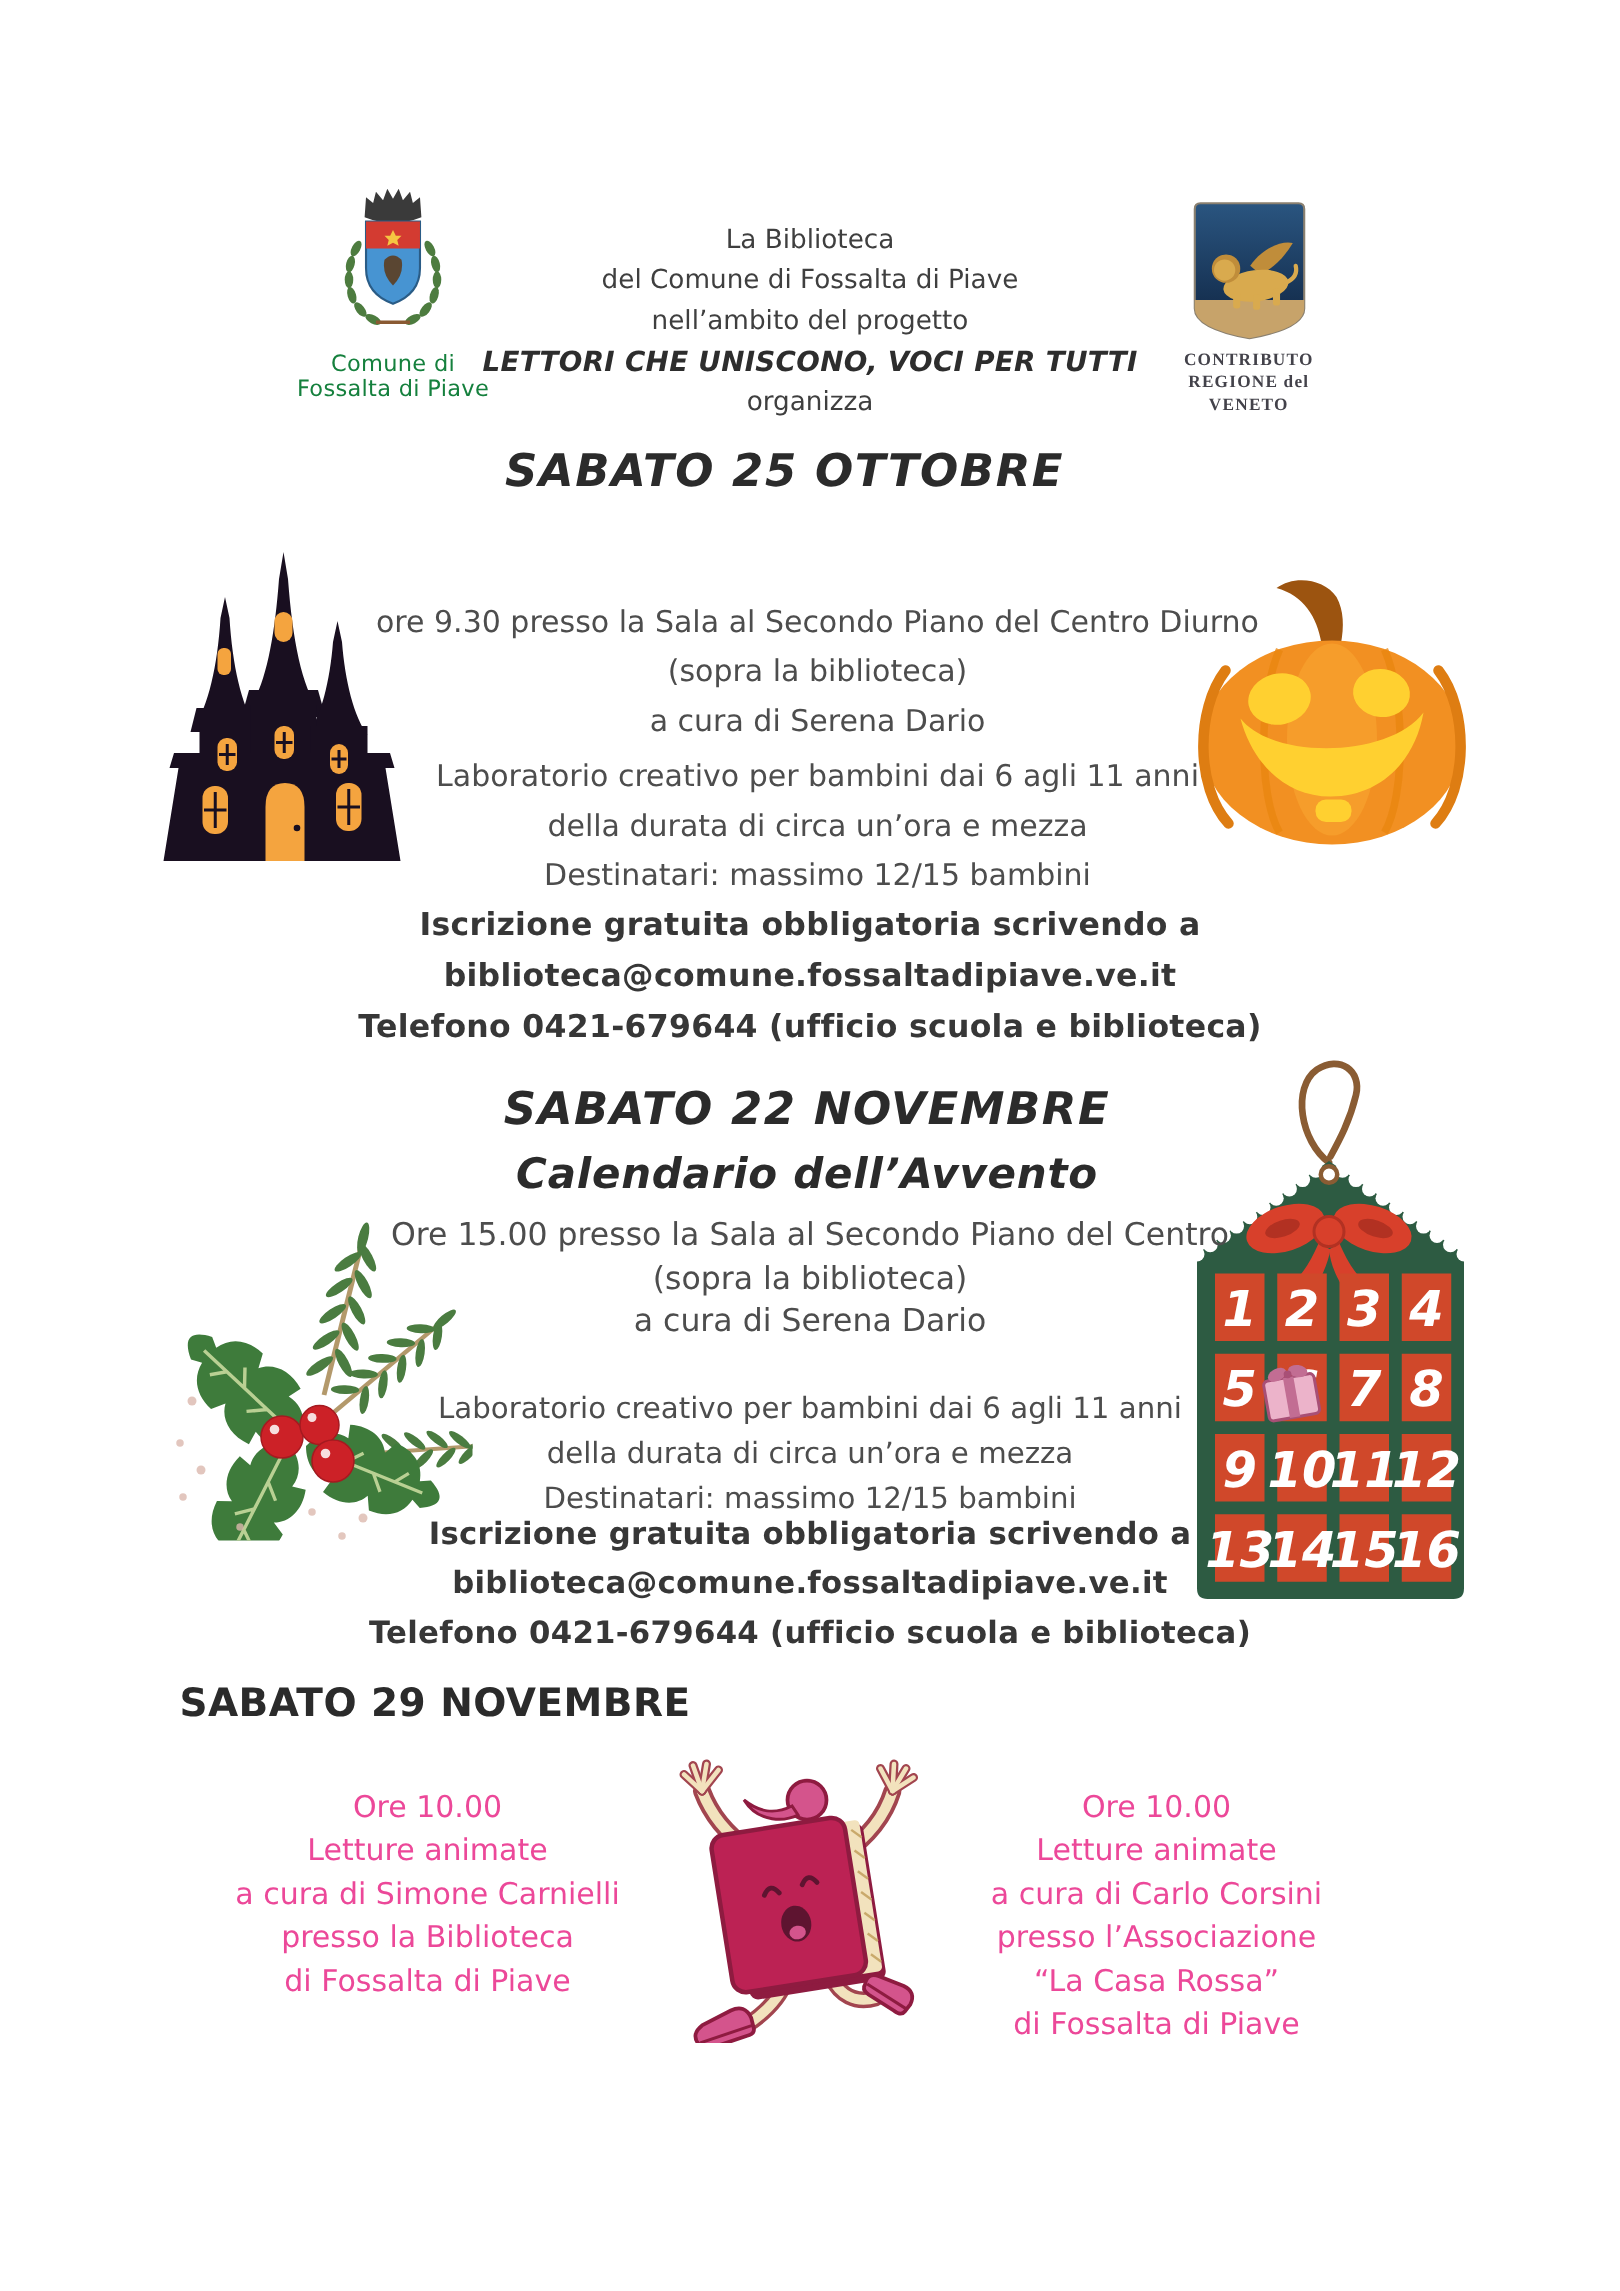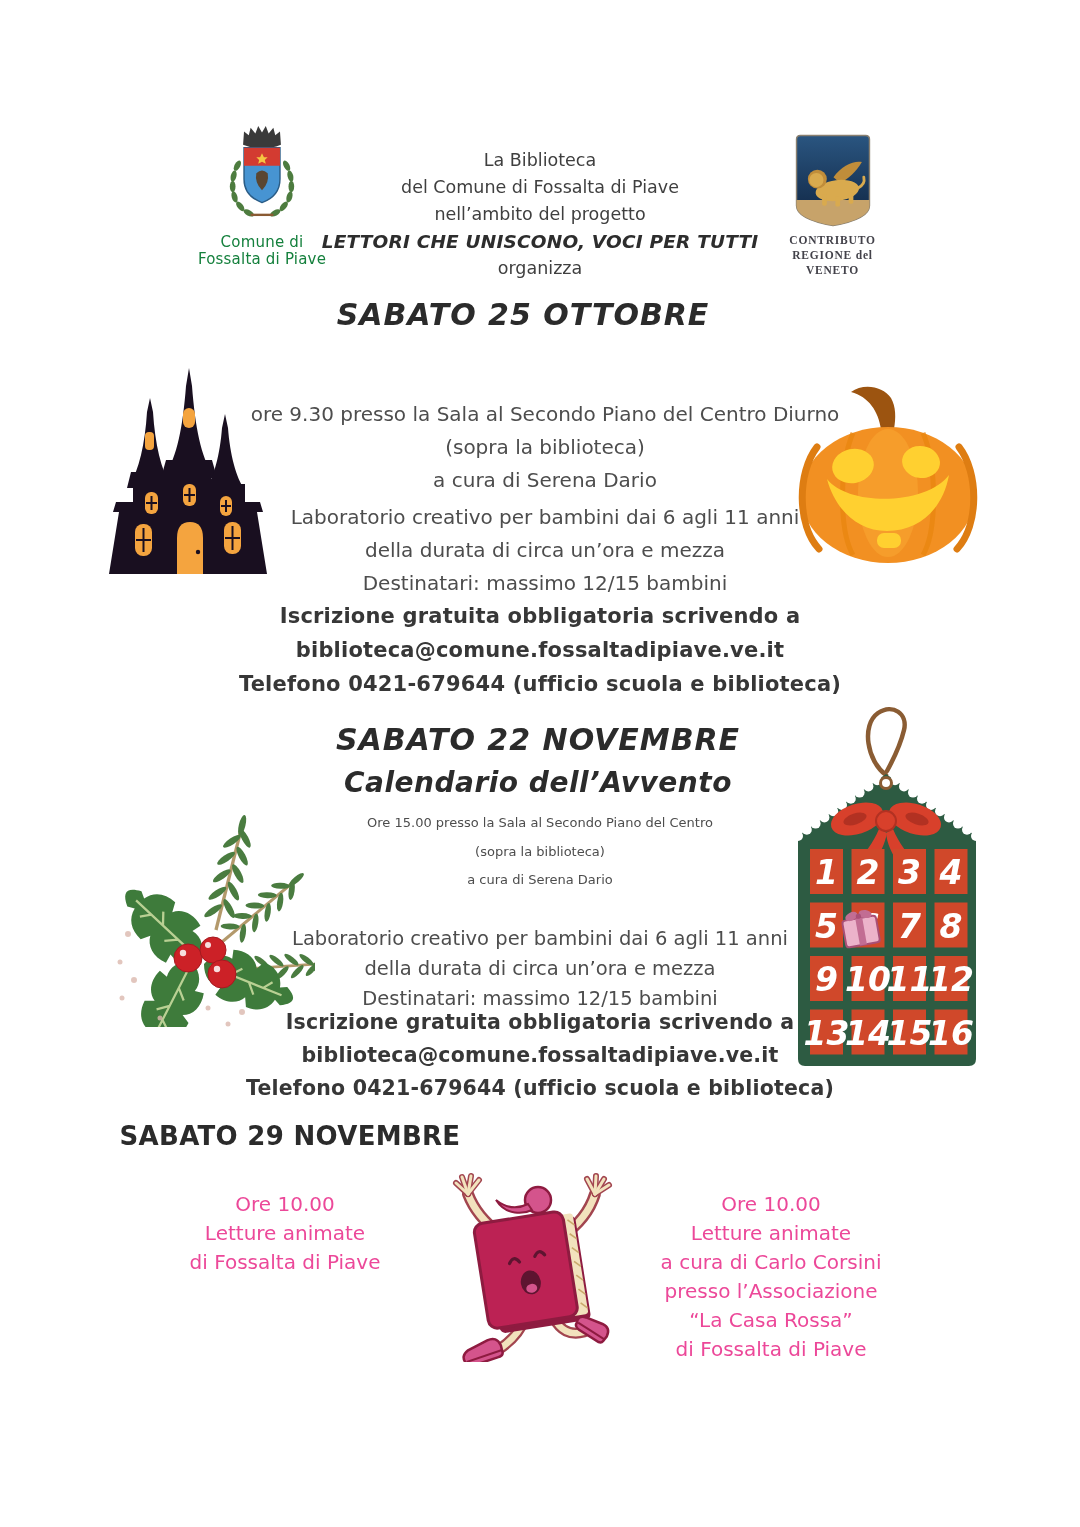--- a/index.html
+++ b/index.html
@@ -21,21 +21,21 @@
   .intro-line{font-size:17.5px;line-height:27px;color:#3f3f3f;}
   .intro-project{font-size:18.5px;line-height:27px;color:#2d2d2d;font-weight:bold;font-style:italic;letter-spacing:.2px;}
 
   
   .date-title{font-size:30px;font-weight:bold;font-style:italic;color:#2b2b2b;letter-spacing:1px;margin-top:28px;}
   .event-subtitle{font-size:28px;font-weight:bold;font-style:italic;color:#2b2b2b;letter-spacing:.5px;}
   .date-title-small{font-size:26px;font-weight:bold;color:#2b2b2b;letter-spacing:.3px;}
 
   
   .detail-lg{font-size:20px;line-height:33px;color:#4d4d4d;}
-  .detail-md{font-size:13px;line-height:28.5px;color:#4d4d4d;}
+  .detail-md{font-size:21px;line-height:28.5px;color:#4d4d4d;}
   .detail-md2{font-size:19.5px;line-height:30px;color:#4d4d4d;}
   .reg{font-size:21px;line-height:34px;color:#373737;font-weight:bold;letter-spacing:.2px;}
   .reg2{font-size:20.5px;line-height:33px;color:#373737;font-weight:bold;letter-spacing:.2px;}
   .col-line{font-size:20px;line-height:29px;color:#ec4899;}
 
   .advent-num{font-family:"DejaVu Sans",sans-serif;font-style:italic;font-weight:bold;font-size:33px;fill:#ffffff;text-anchor:middle;}
 </style>
 </head>
 <body>
 
@@ -333,20 +333,22 @@
     <div class="reg2">Telefono 0421-679644 (ufficio scuola e biblioteca)</div>
   </div>
 
   <div class="abs center" style="left:80px;top:1121px;width:420px;">
     <span class="date-title-small">SABATO 29 NOVEMBRE</span>
   </div>
 
   <div class="abs center" style="left:95px;top:1190px;width:380px;">
     <div class="col-line">Ore 10.00</div>
     <div class="col-line">Letture animate</div>
+    <div class="col-line">a cura di Simone Carnielli</div>
+    <div class="col-line">presso la Biblioteca</div>
     <div class="col-line">di Fossalta di Piave</div>
   </div>
 
   <div class="abs center" style="left:581px;top:1190px;width:380px;">
     <div class="col-line">Ore 10.00</div>
     <div class="col-line">Letture animate</div>
     <div class="col-line">a cura di Carlo Corsini</div>
     <div class="col-line">presso l’Associazione</div>
     <div class="col-line">“La Casa Rossa”</div>
     <div class="col-line">di Fossalta di Piave</div>

